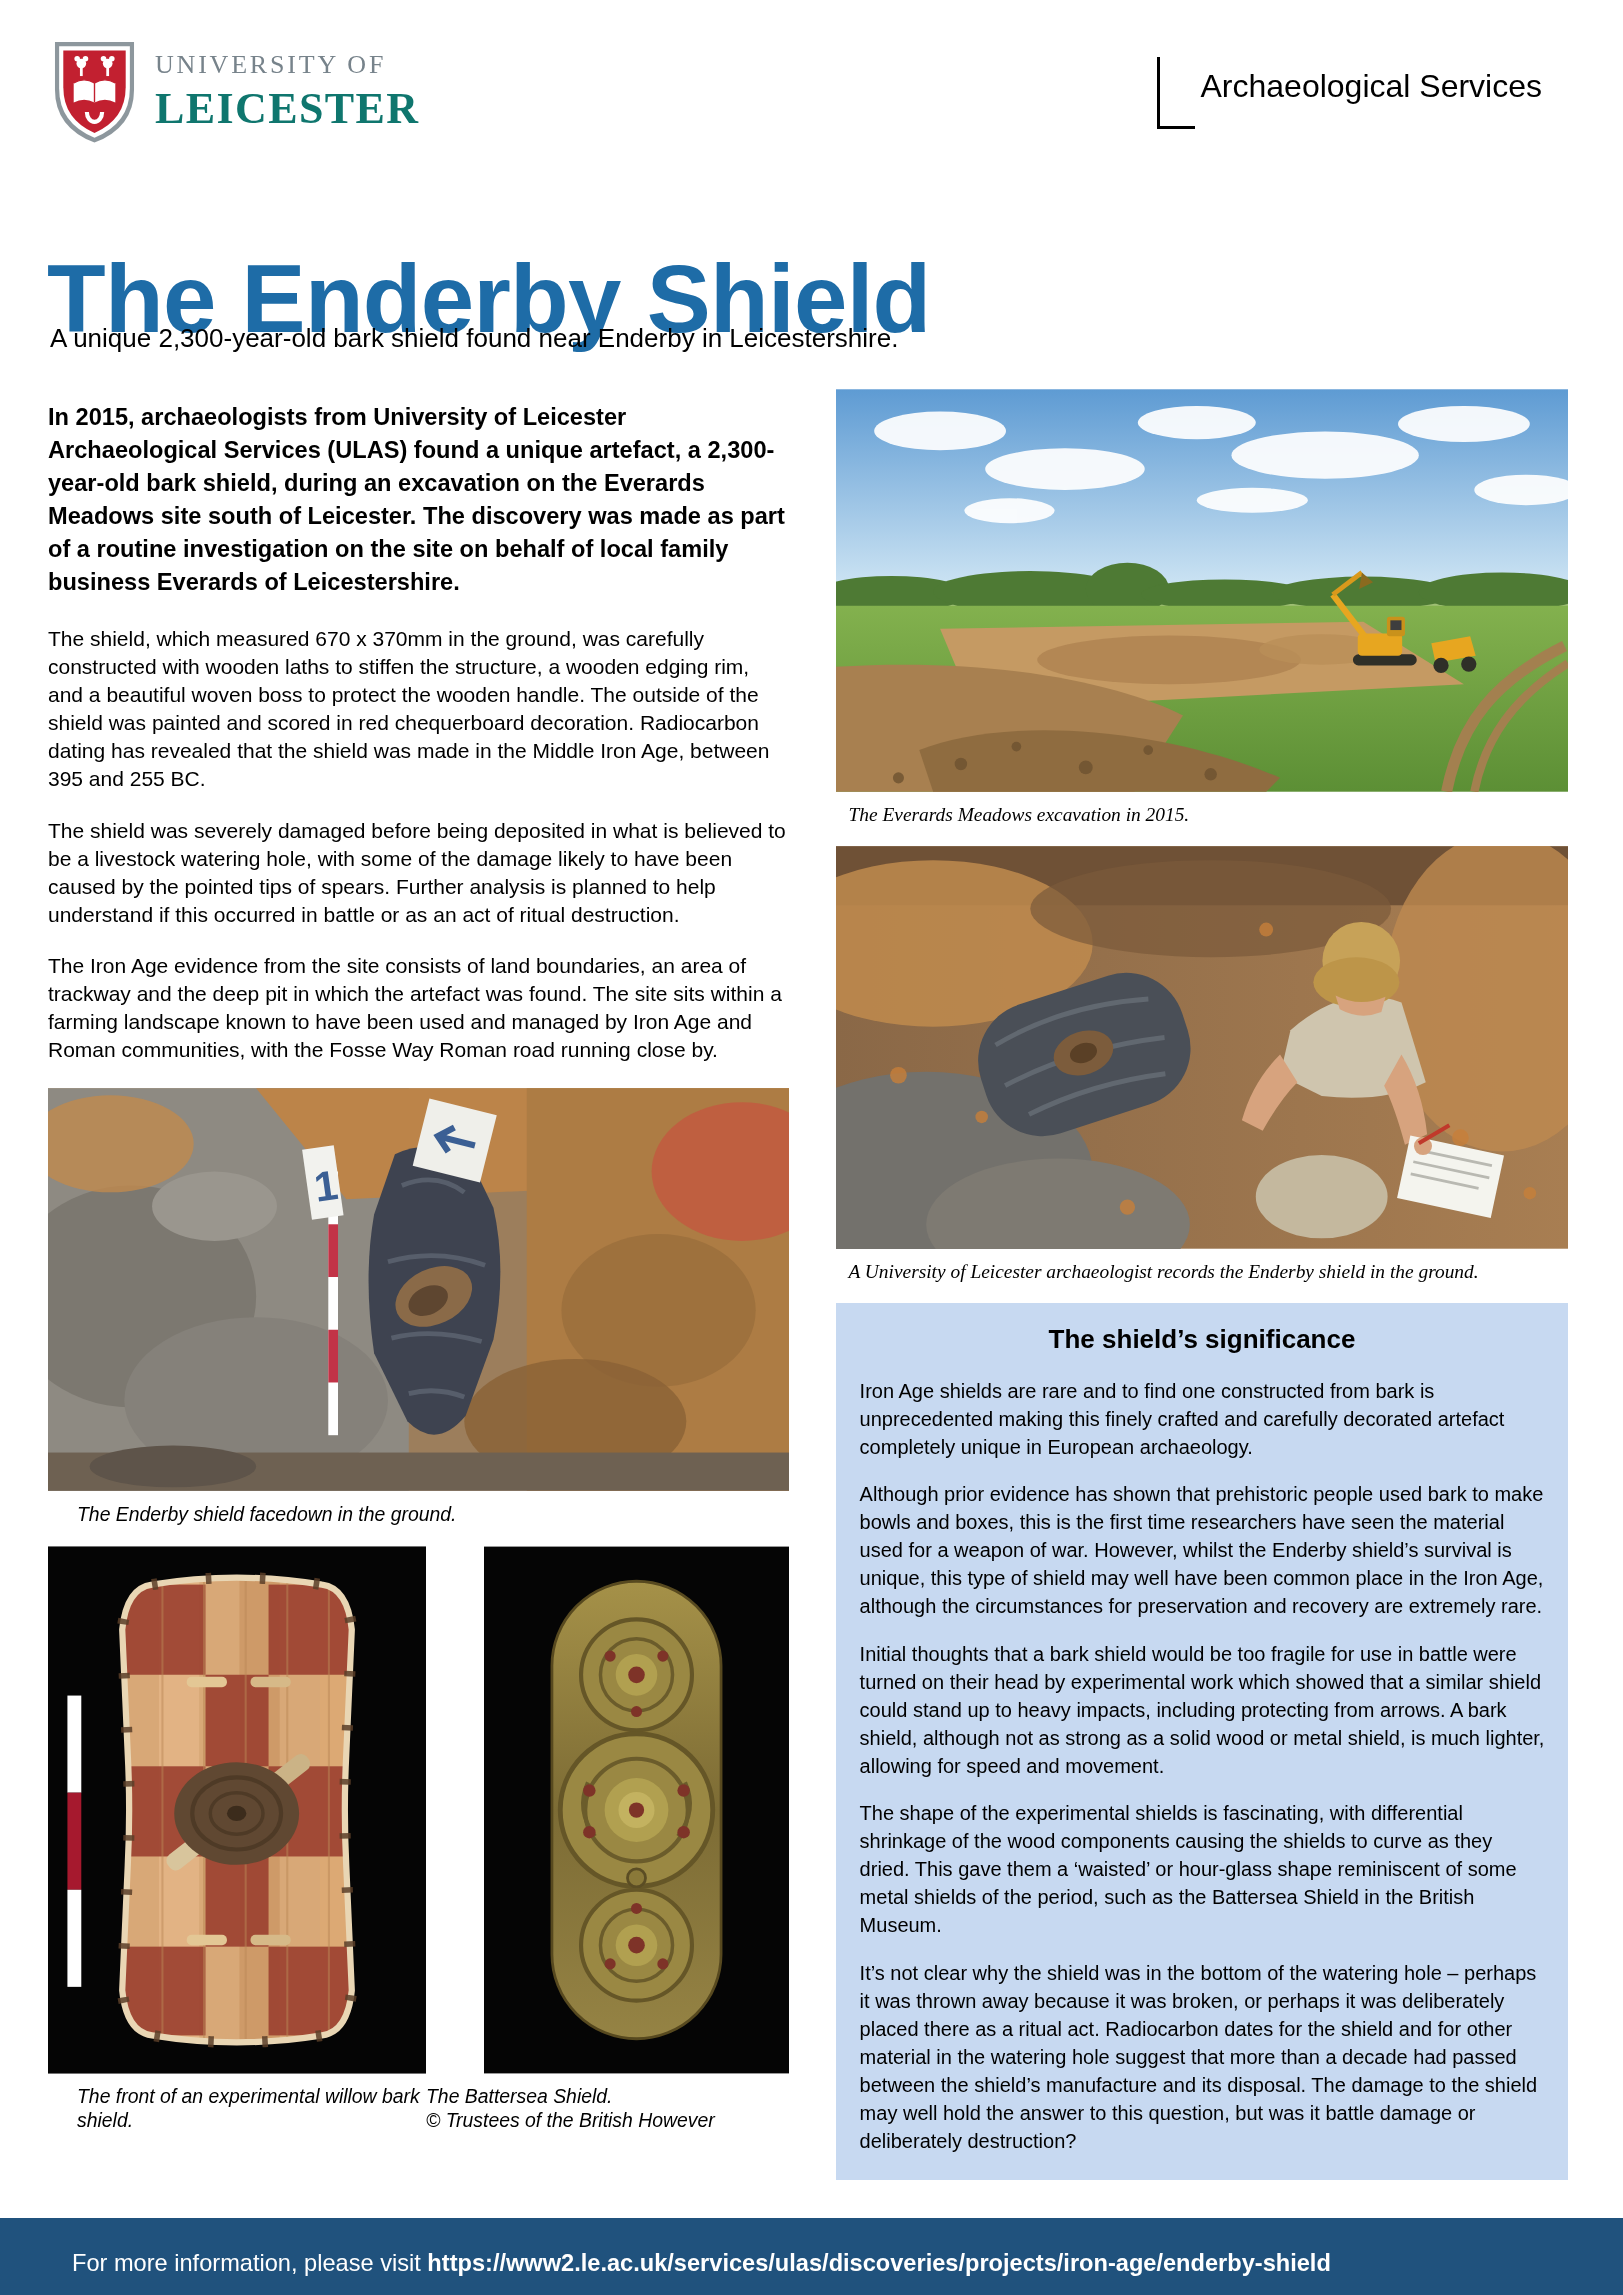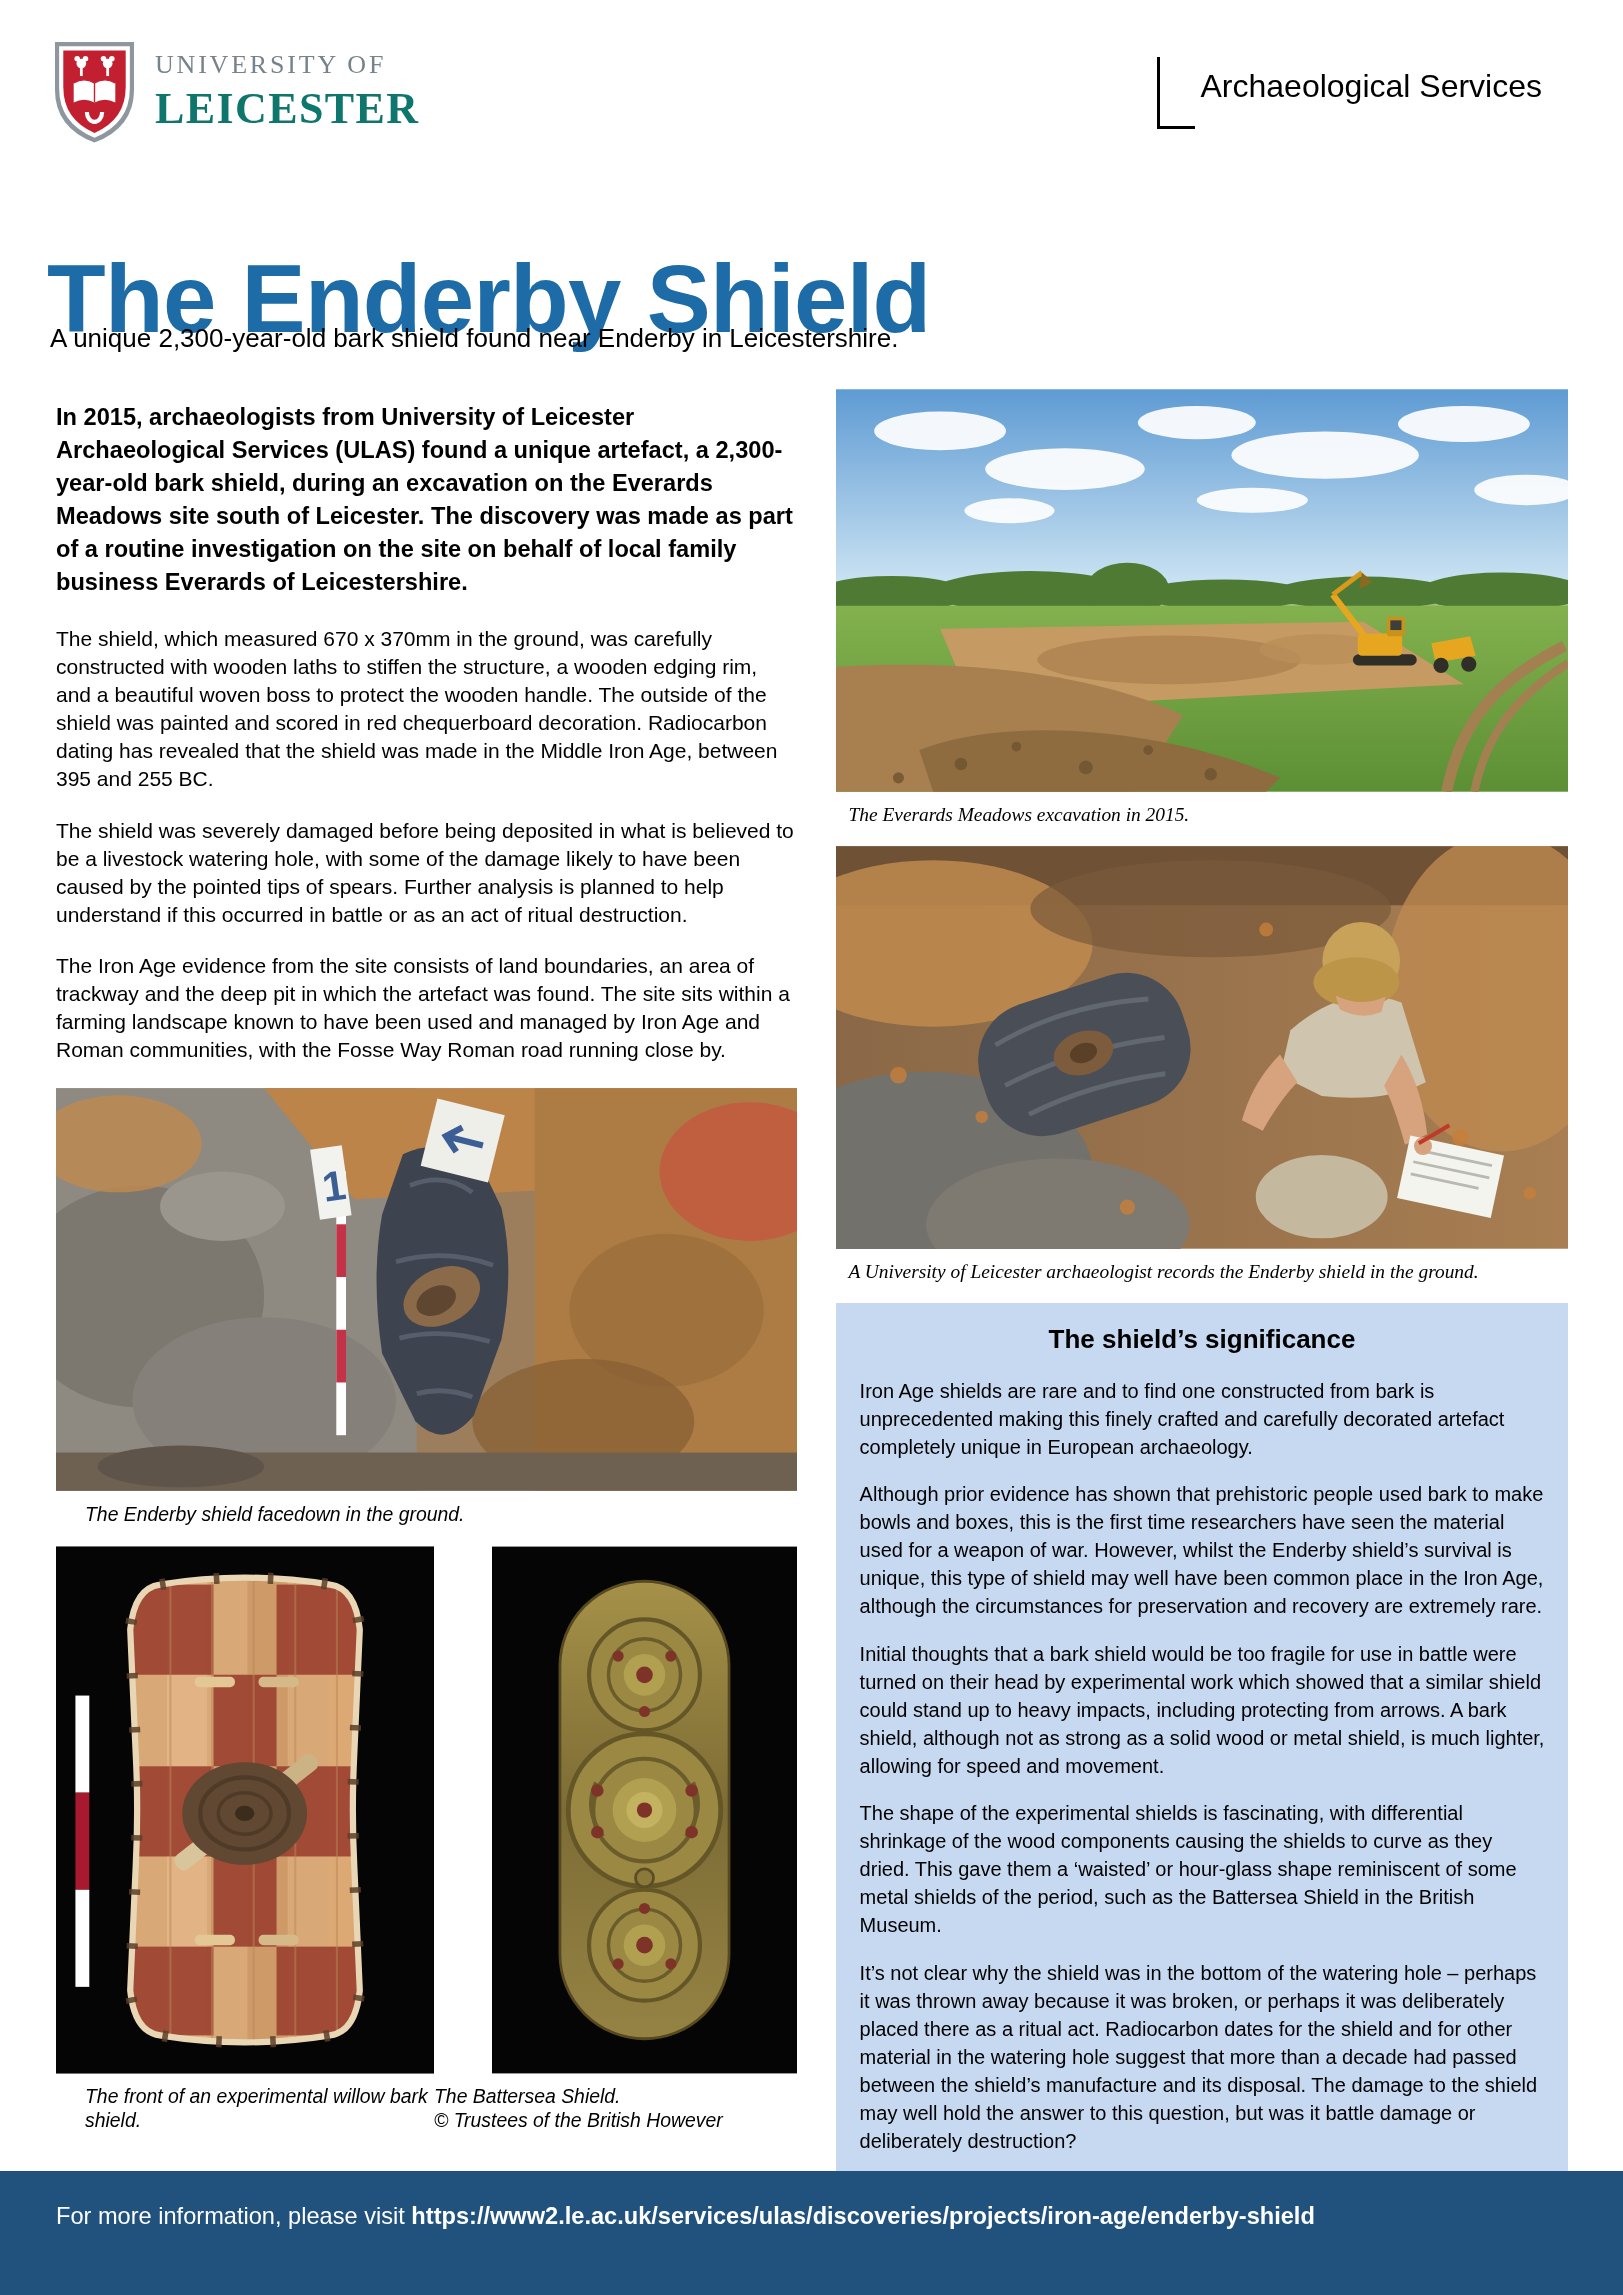--- a/index.html
+++ b/index.html
@@ -20,21 +20,21 @@
     position:absolute; left:0; top:-11px; width:35px; height:69px;
     border-left:3.5px solid #000; border-bottom:3.5px solid #000;
   }
   
   .title {
     position:absolute; left:47px; top:182px; font-size:96px; font-weight:bold;
     color:#1E6CA7; letter-spacing:-0.7px; line-height:1.1; white-space:nowrap;
   }
   .subtitle { position:absolute; left:50px; top:323px; font-size:26px; }
   
-  .col-left  { position:absolute; left:56px;  top:401px; width:741px; }
+  .col-left  { position:absolute; left:48px;  top:401px; width:741px; }
   .col-right { position:absolute; left:836px; top:389px; width:732px; }
   .lead { font-size:23.6px; font-weight:bold; line-height:33px; margin:0 0 26px 0; }
   .body-p { font-size:21px; line-height:28px; margin:0 0 23.6px 0; }
   figure { margin:0; padding:0; }
   .cap { font-size:19.4px; font-style:italic; line-height:23.6px; }
   .cap-facedown { margin:12.5px 0 19.4px 29px; }
   .cap-right { margin:11px 0 19.4px 12.5px;font-family:Liberation Serif, serif; }
   .photo-row { display:flex; gap:58px; }
   .cap-row { display:flex; margin-top:11px; }
   .cap-willow { width:378px; padding-left:29px; box-sizing:border-box; }
@@ -42,23 +42,23 @@
   
   .sig-box {
     margin-top:16.7px; background:#C7D9F1; padding:21px 23.6px 25px 23.6px;
     box-sizing:border-box; width:732px;
   }
   .sig-box h2 { font-size:26px; font-weight:bold; margin:0 0 22px 0;text-align:center; }
   .sig-p { font-size:20px; line-height:28px; margin:0 0 19.4px 0; }
   .sig-p:last-child { margin-bottom:0; }
   
   .footer {
-    position:absolute; left:0; bottom:0; width:1624px; height:124px;
+    position:absolute; left:0; bottom:0; width:1624px; height:77px;
     background:#20527D; color:#fff; box-sizing:border-box;
-    padding:32px 0 0 56px; font-size:23.6px;
+    padding:32px 0 0 72px; font-size:23.6px;
   }
   .footer b { font-weight:bold; }
   svg { display:block; }
 </style>
 </head>
 <body>
 
 <div class="page">
 
   <div class="logo">

